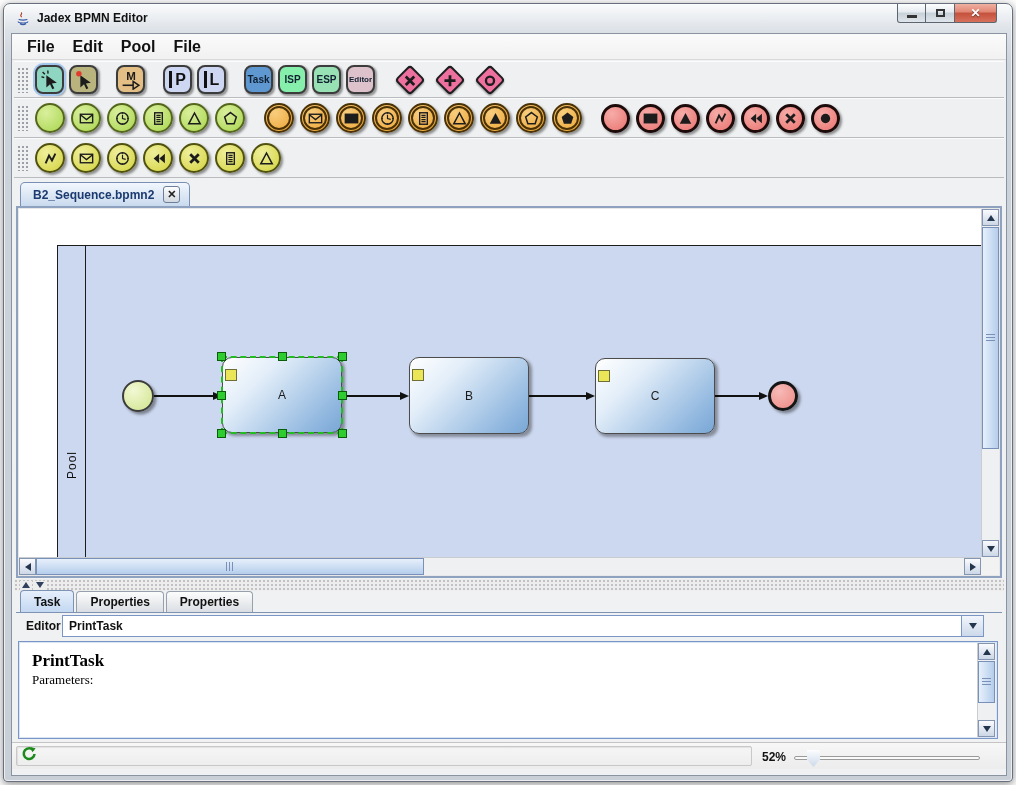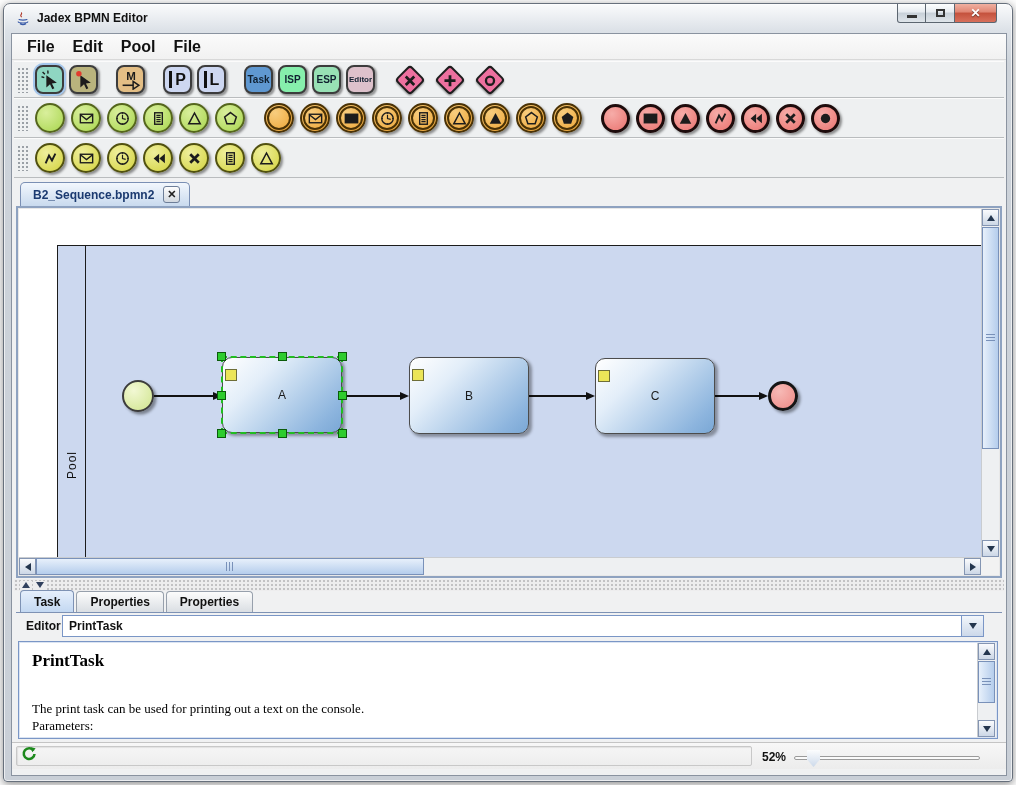--- a/index.html
+++ b/index.html
@@ -503,21 +503,20 @@
         <span class="combo-text">PrintTask</span>
         <span class="combo-btn">
             <span class="tri-down"></span>
           </span>
       </div>
     </div>
 
     <div class="docpanel">
       <div class="doccontent">
         <div class="doc-h1">PrintTask</div>
-        <div class="doc-p">The print task can be used for printing out a text on the console.</div>
         <div class="doc-p2">Parameters:</div>
       </div>
       <div class="docscroll">
         <div class="sb-btn" style="left:0;top:0;">
             <span class="tri-up"></span>
           </div>
         <div class="vthumb" style="top:18px;height:42px;">
             <span class="gripv"></span>
           </div>
         <div class="sb-btn" style="left:0;bottom:0;">

